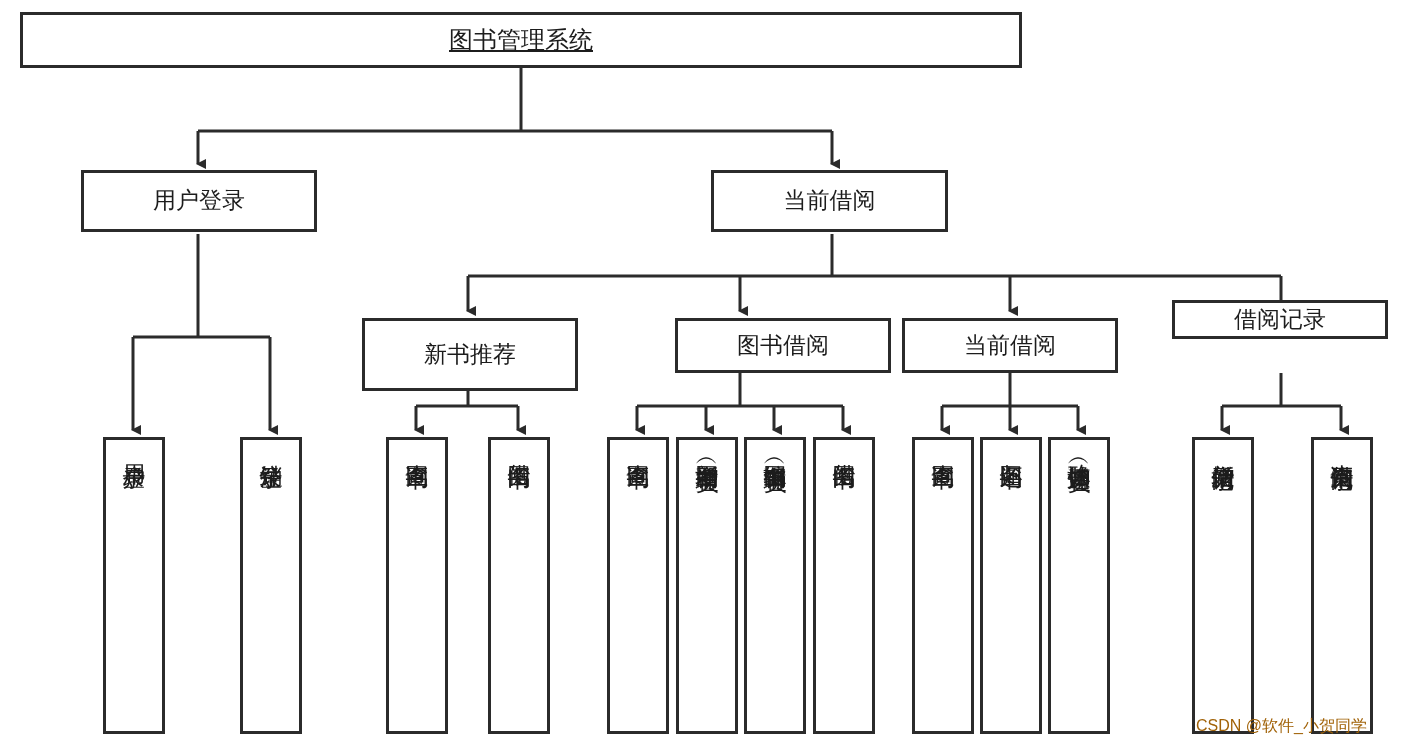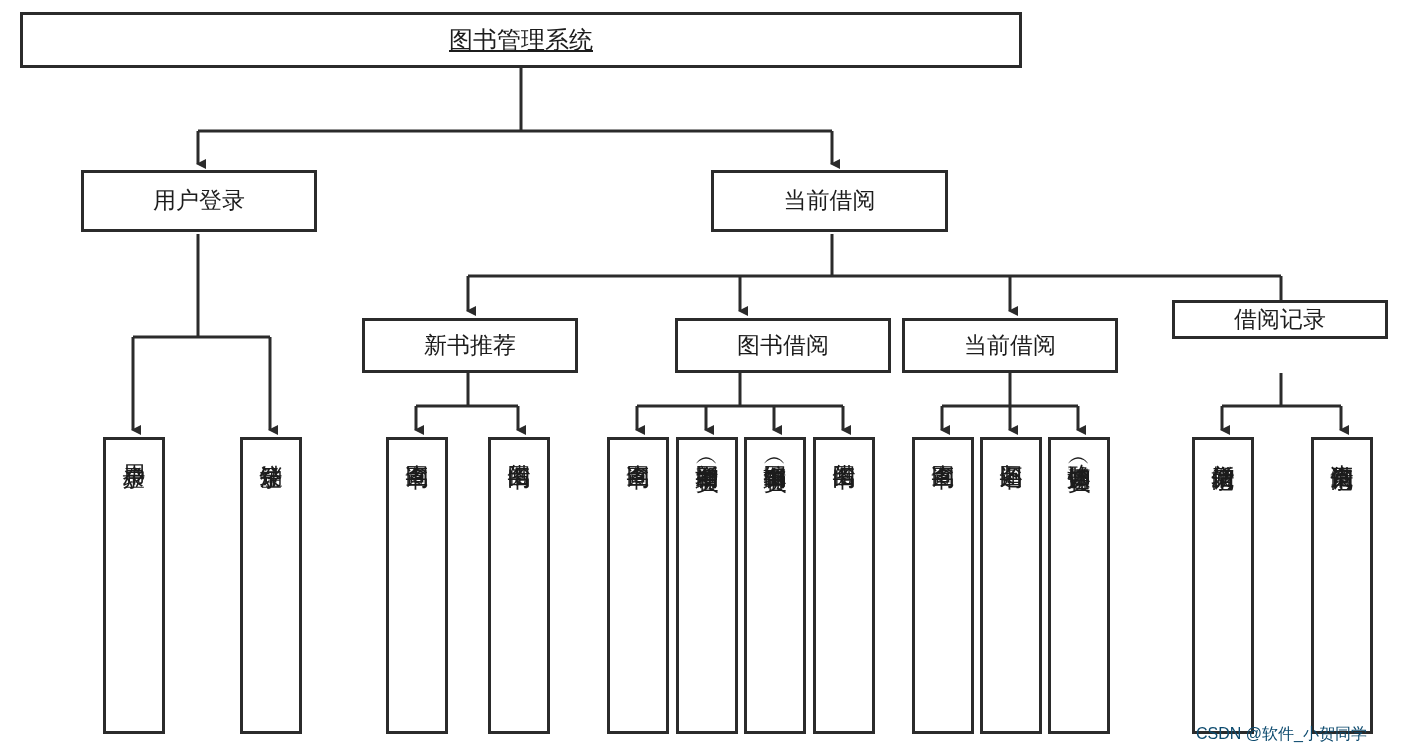--- a/index.html
+++ b/index.html
@@ -55,24 +55,23 @@
     text-orientation: upright;
     font-size: 23px;
     letter-spacing: 1px;
   }
   .node.root .label { font-size: 24px; text-decoration: underline; }
   #watermark {
     position: absolute;
     left: 1196px;
     top: 716px;
     font-size: 16px;
-    color: #0c4a6e;
+    color: #a16207;
     white-space: nowrap;
     z-index: 3;
-    margin-top: 8px;
   }
 </style>
 </head>
 <body>
 
 <div id="canvas">
 
   <svg id="edges" viewBox="0 0 1405 747" xmlns="http://www.w3.org/2000/svg">
     <defs>
       <marker id="arrow" markerWidth="10" markerHeight="10" refX="5" refY="8" orient="auto" markerUnits="userSpaceOnUse">
@@ -127,21 +126,21 @@
     <span class="label">图书管理系统</span>
   </div>
 
   <div class="node horiz" style="left:81px; top:170px; width:236px; height:62px;">
     <span class="label">用户登录</span>
   </div>
   <div class="node horiz" style="left:711px; top:170px; width:237px; height:62px;">
     <span class="label">当前借阅</span>
   </div>
 
-  <div class="node horiz" style="left:362px; top:318px; width:216px; height:55px;">
+  <div class="node horiz" style="left:362px; top:318px; width:216px; height:73px;">
     <span class="label">新书推荐</span>
   </div>
   <div class="node horiz" style="left:632px; top:318px; width:216px; height:55px;margin-left:43px;">
     <span class="label">图书借阅</span>
   </div>
   <div class="node horiz" style="left:902px; top:318px; width:216px; height:55px;font-family:Liberation Serif, serif;">
     <span class="label">当前借阅</span>
   </div>
   <div class="node horiz" style="left:1172px; top:300px; width:216px; height:39px;">
     <span class="label">借阅记录</span>

